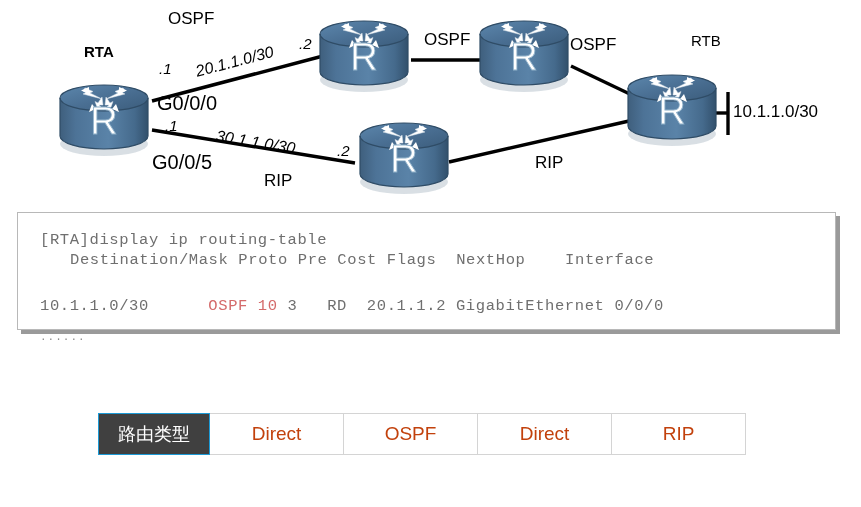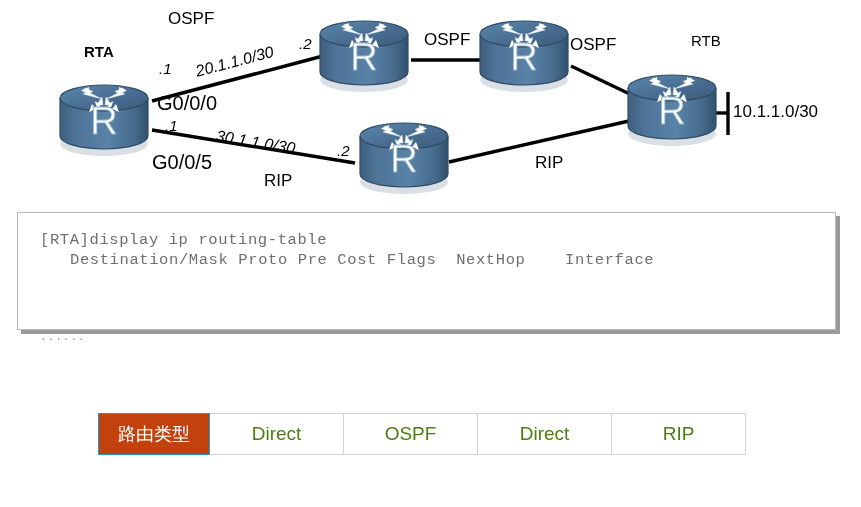--- a/index.html
+++ b/index.html
@@ -77,25 +77,25 @@
     border-collapse: collapse;
     table-layout: fixed;
   }
   #ad-table td {
     border: 1px solid #d4d4d4;
     text-align: center;
     vertical-align: middle;
     height: 40px;
     font-family: "Liberation Sans", sans-serif;
     font-size: 19px;
-    color: #4d7c0f;
+    color: #c2410c;
     padding: 0;
   }
   #ad-table td.rowhead {
-    background: #c2410c;
+    background: #404040;
     color: #ffffff;
     width: 110px;
     font-size: 18px;
     border-color: #1c9ad6;
   }
   #ad-table td.datacol { width: 133px; }
 </style>
 </head>
 <body>
 
@@ -193,20 +193,21 @@
   <div class="net-label lbl-proto" style="left:535px; top:154px;">RIP</div>
 
   <div class="net-label lbl-stub" style="left:733px; top:103px;">10.1.1.0/30</div>
 </div>
 
 <div id="console-box">
   <div class="console-line" style="left:22px; top:20px;">[RTA]display ip routing-table</div>
 
   <div class="console-line" style="left:22px; top:40px;margin-left:30px;">Destination/Mask Proto Pre Cost Flags  NextHop    Interface</div>
 
+  <div class="console-line" style="left:22px; top:86px;"><span>10.1.1.0/30</span><span>      </span><span class="hl">OSPF</span><span> </span><span class="hl">10</span><span> </span><span>3</span><span>   </span><span>RD</span><span>  </span><span>20.1.1.2</span><span> </span><span>GigabitEthernet 0/0/0</span></div>
 
   <div id="console-ellipsis">......</div>
 </div>
 
 <table id="ad-table">
   <tbody>
     <tr>
       <td class="rowhead">路由类型</td>
       <td class="datacol">Direct</td>
       <td class="datacol">OSPF</td>

